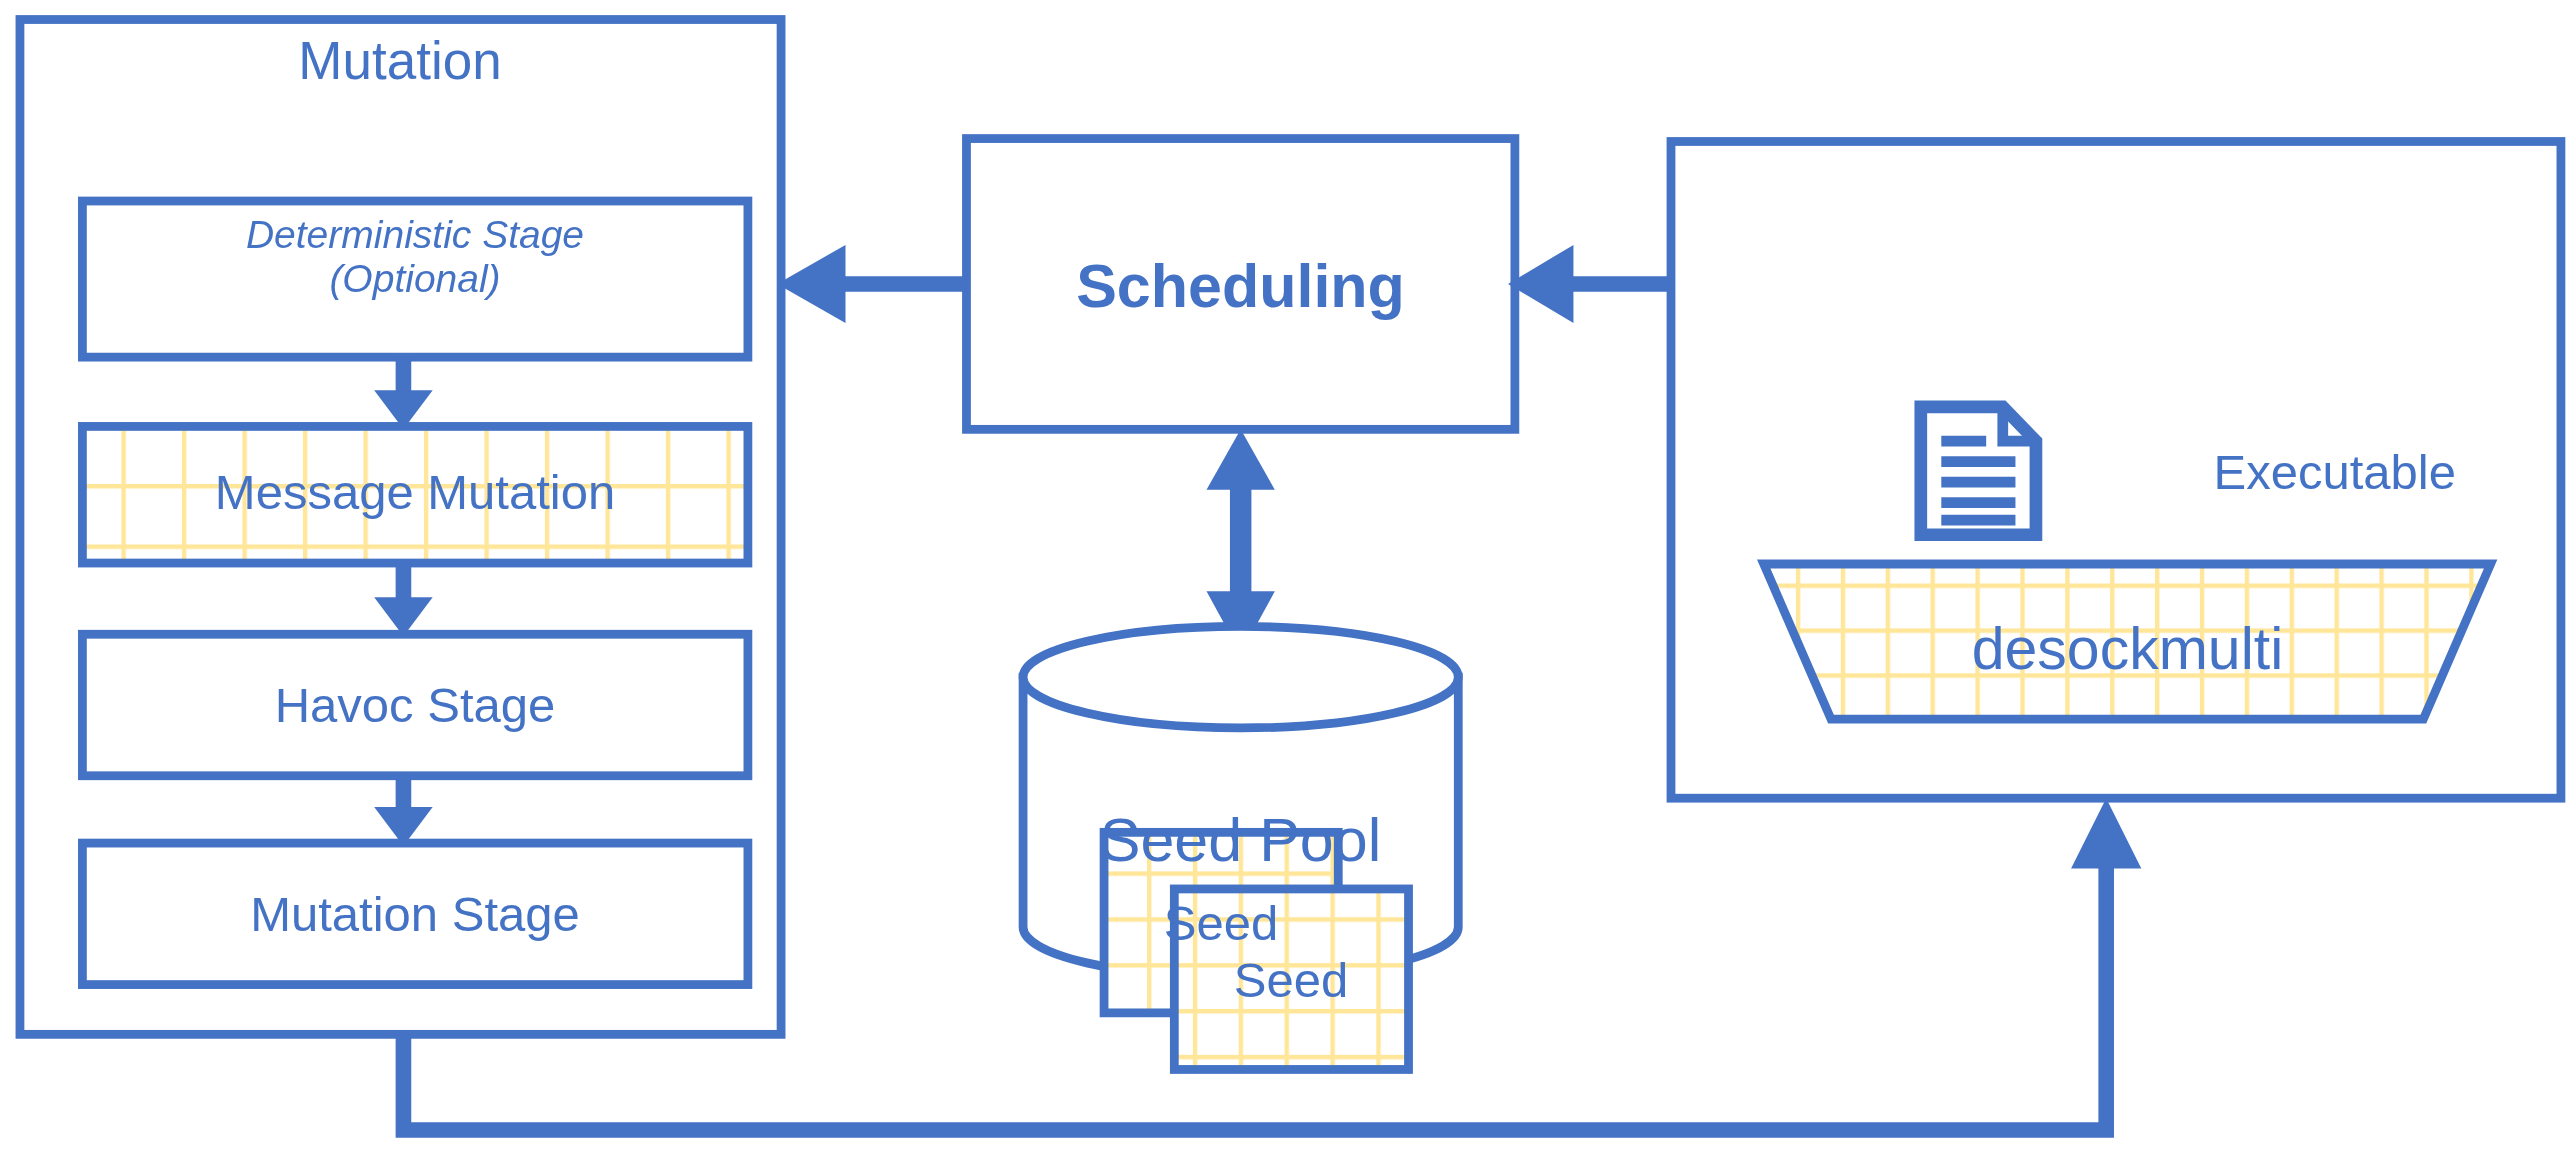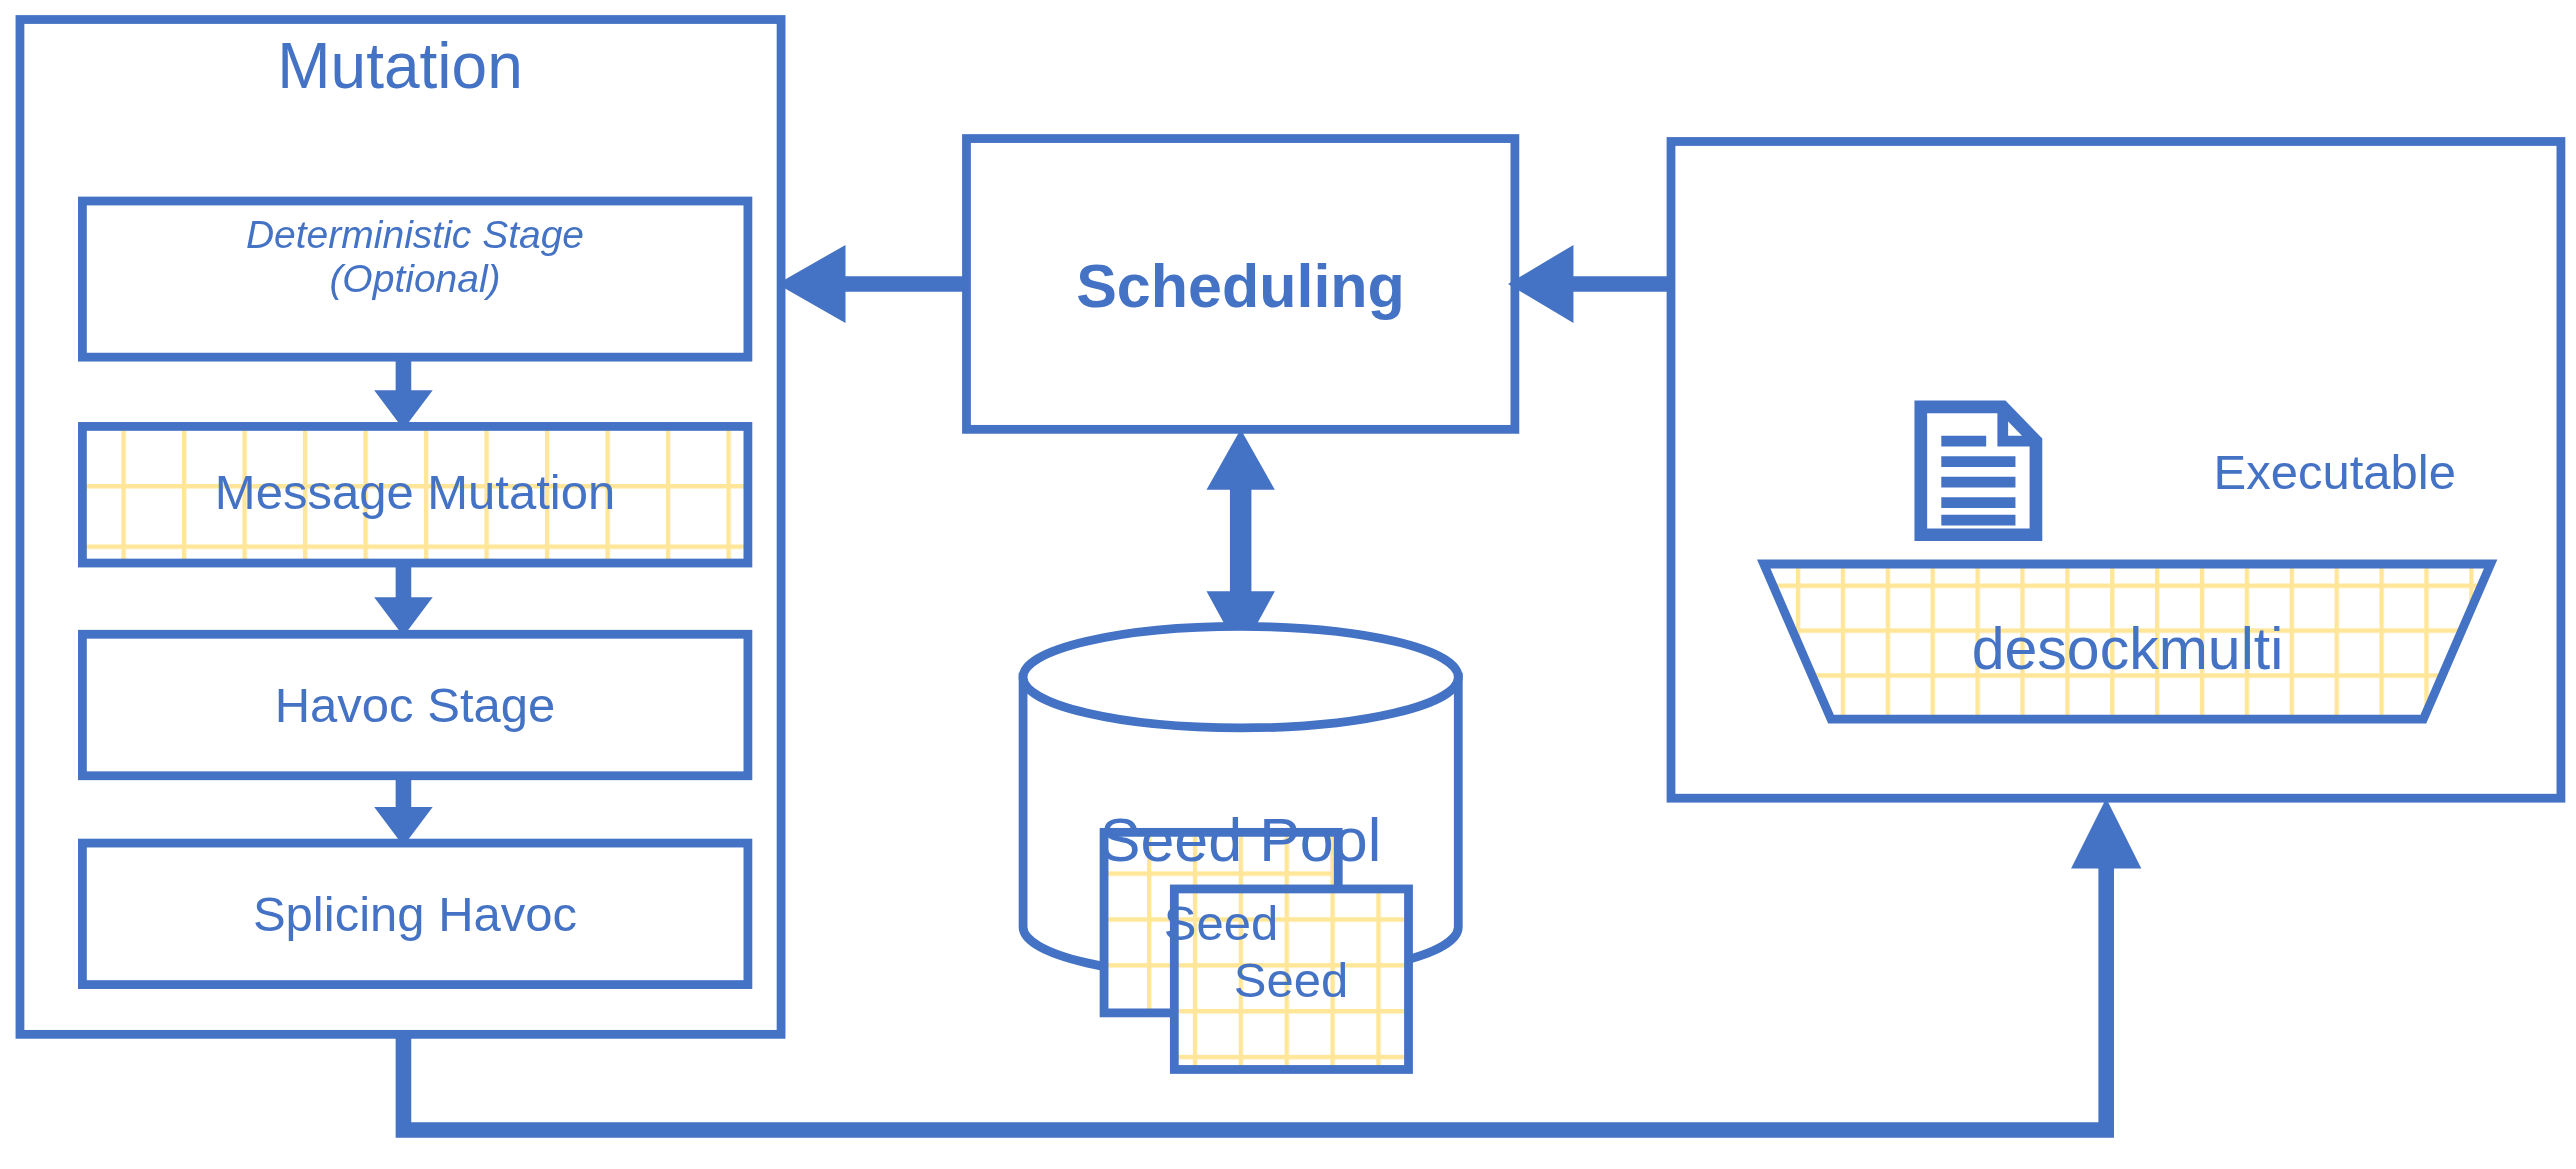--- a/index.html
+++ b/index.html
@@ -16,21 +16,21 @@
   .lbl{
     position:absolute;
     color:#4472C4;
     font-family:"Liberation Sans", sans-serif;
     text-align:center;
     line-height:1.12;
     white-space:pre-line;
     pointer-events:none;
     user-select:none;
   }
-  .t-mutation{font-size:64px;}
+  .t-mutation{font-size:53px;}
   .t-stagebox{font-size:49px;}
   .t-italic{font-style:italic;font-size:39px;}
   .t-scheduling{font-size:61px;}
   .t-exec{font-size:61px;}
   .t-seedpool{font-size:61px;margin-top:32px;}
   .t-seed{font-size:49px;}
   .t-executable{font-size:49px;}
   .t-desock{font-size:59px;}
 </style>
 </head>
@@ -174,21 +174,21 @@
 
   <div class="lbl t-mutation" style="left:19.5px; top:31px; width:761px;">Mutation</div>
 
   <div class="lbl t-italic" style="left:82px; top:213px; width:666px;">Deterministic Stage
 (Optional)</div>
 
   <div class="lbl t-stagebox" style="left:82px; top:465px; width:666px;">Message Mutation</div>
 
   <div class="lbl t-stagebox" style="left:82px; top:678px; width:666px;">Havoc Stage</div>
 
-  <div class="lbl t-stagebox" style="left:82px; top:887px; width:666px;">Splicing Havoc</div>
+  <div class="lbl t-stagebox" style="left:82px; top:887px; width:666px;">Mutation Stage</div>
 
   <div class="lbl t-scheduling" style="left:966px; top:252px; width:549px;font-weight:bold;">Scheduling</div>
 
 
   <div class="lbl t-executable" style="left:2046px; top:445px; width:410px; text-align:right;">Executable</div>
 
   <div class="lbl t-desock" style="left:1764px; top:616px; width:727px;">desockmulti</div>
 
   <div class="lbl t-seedpool" style="left:1023px; top:774px; width:435px;">Seed Pool</div>
 

